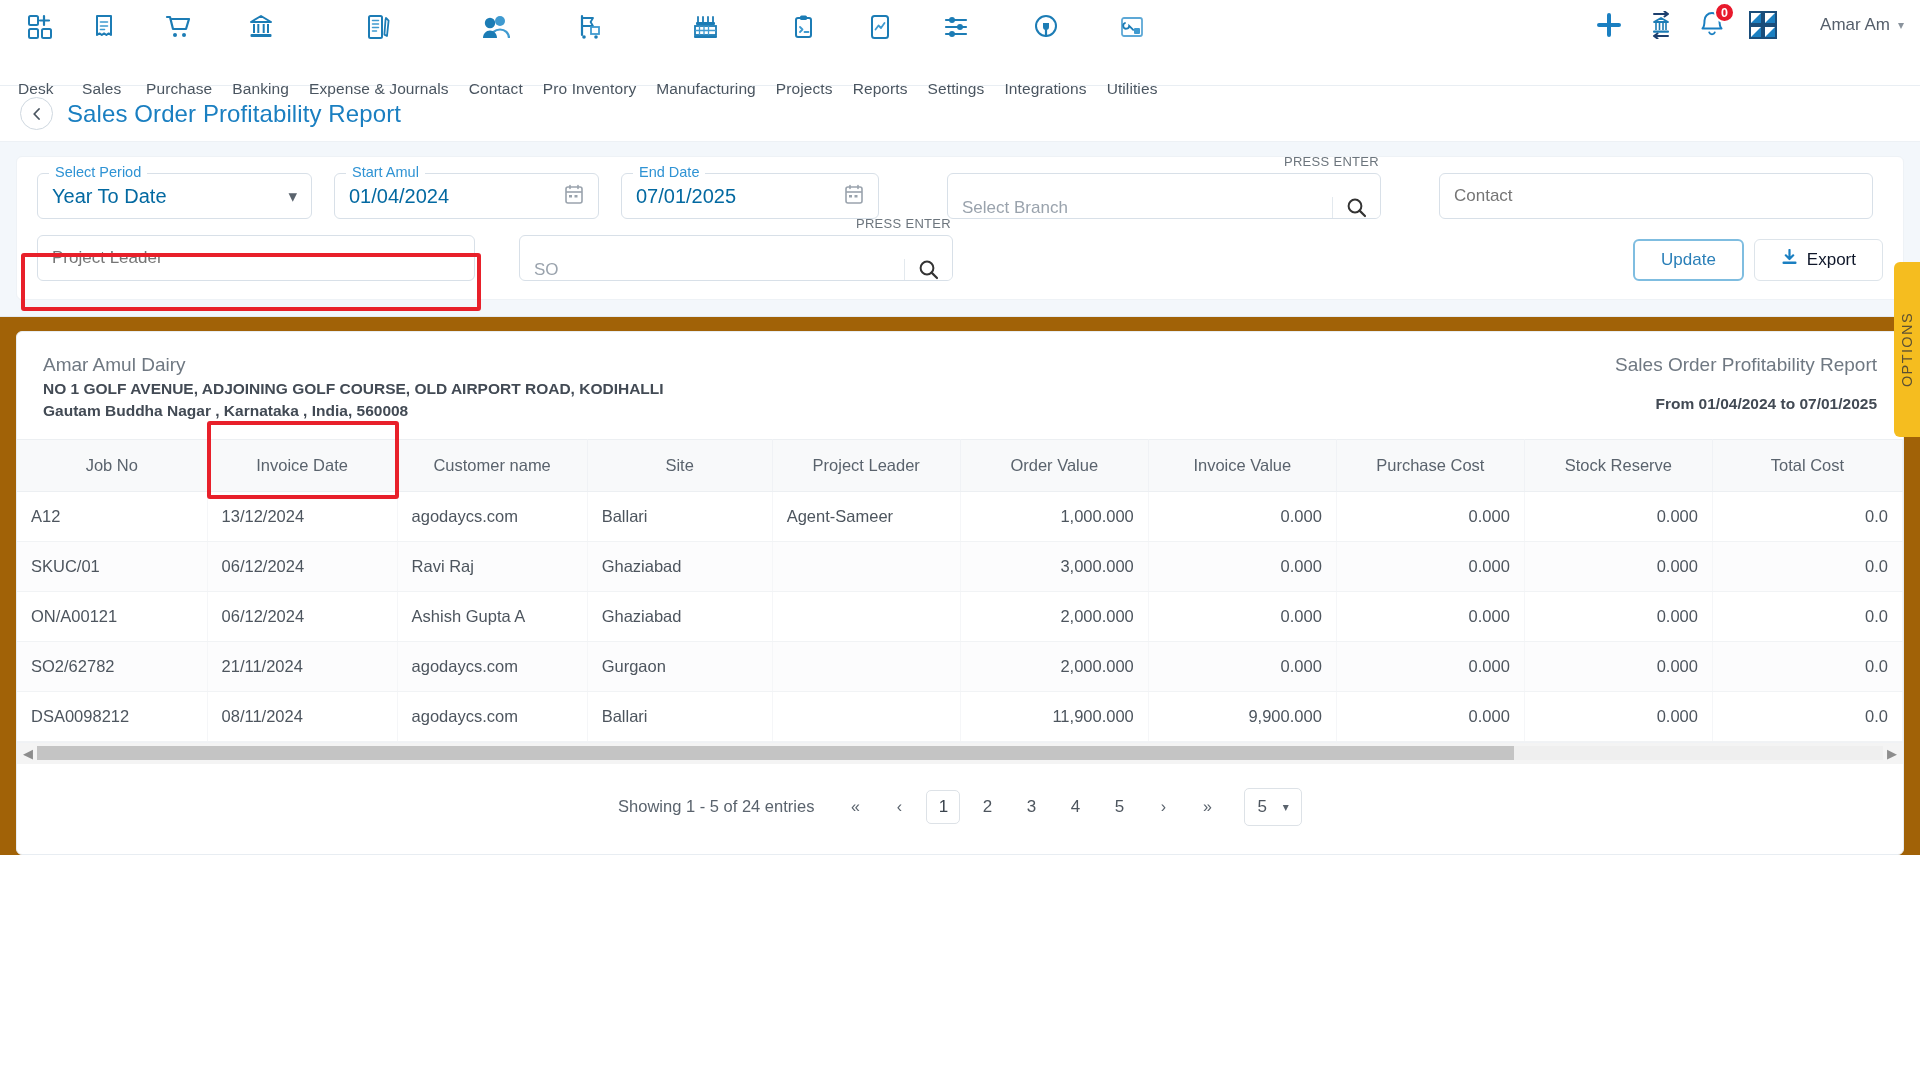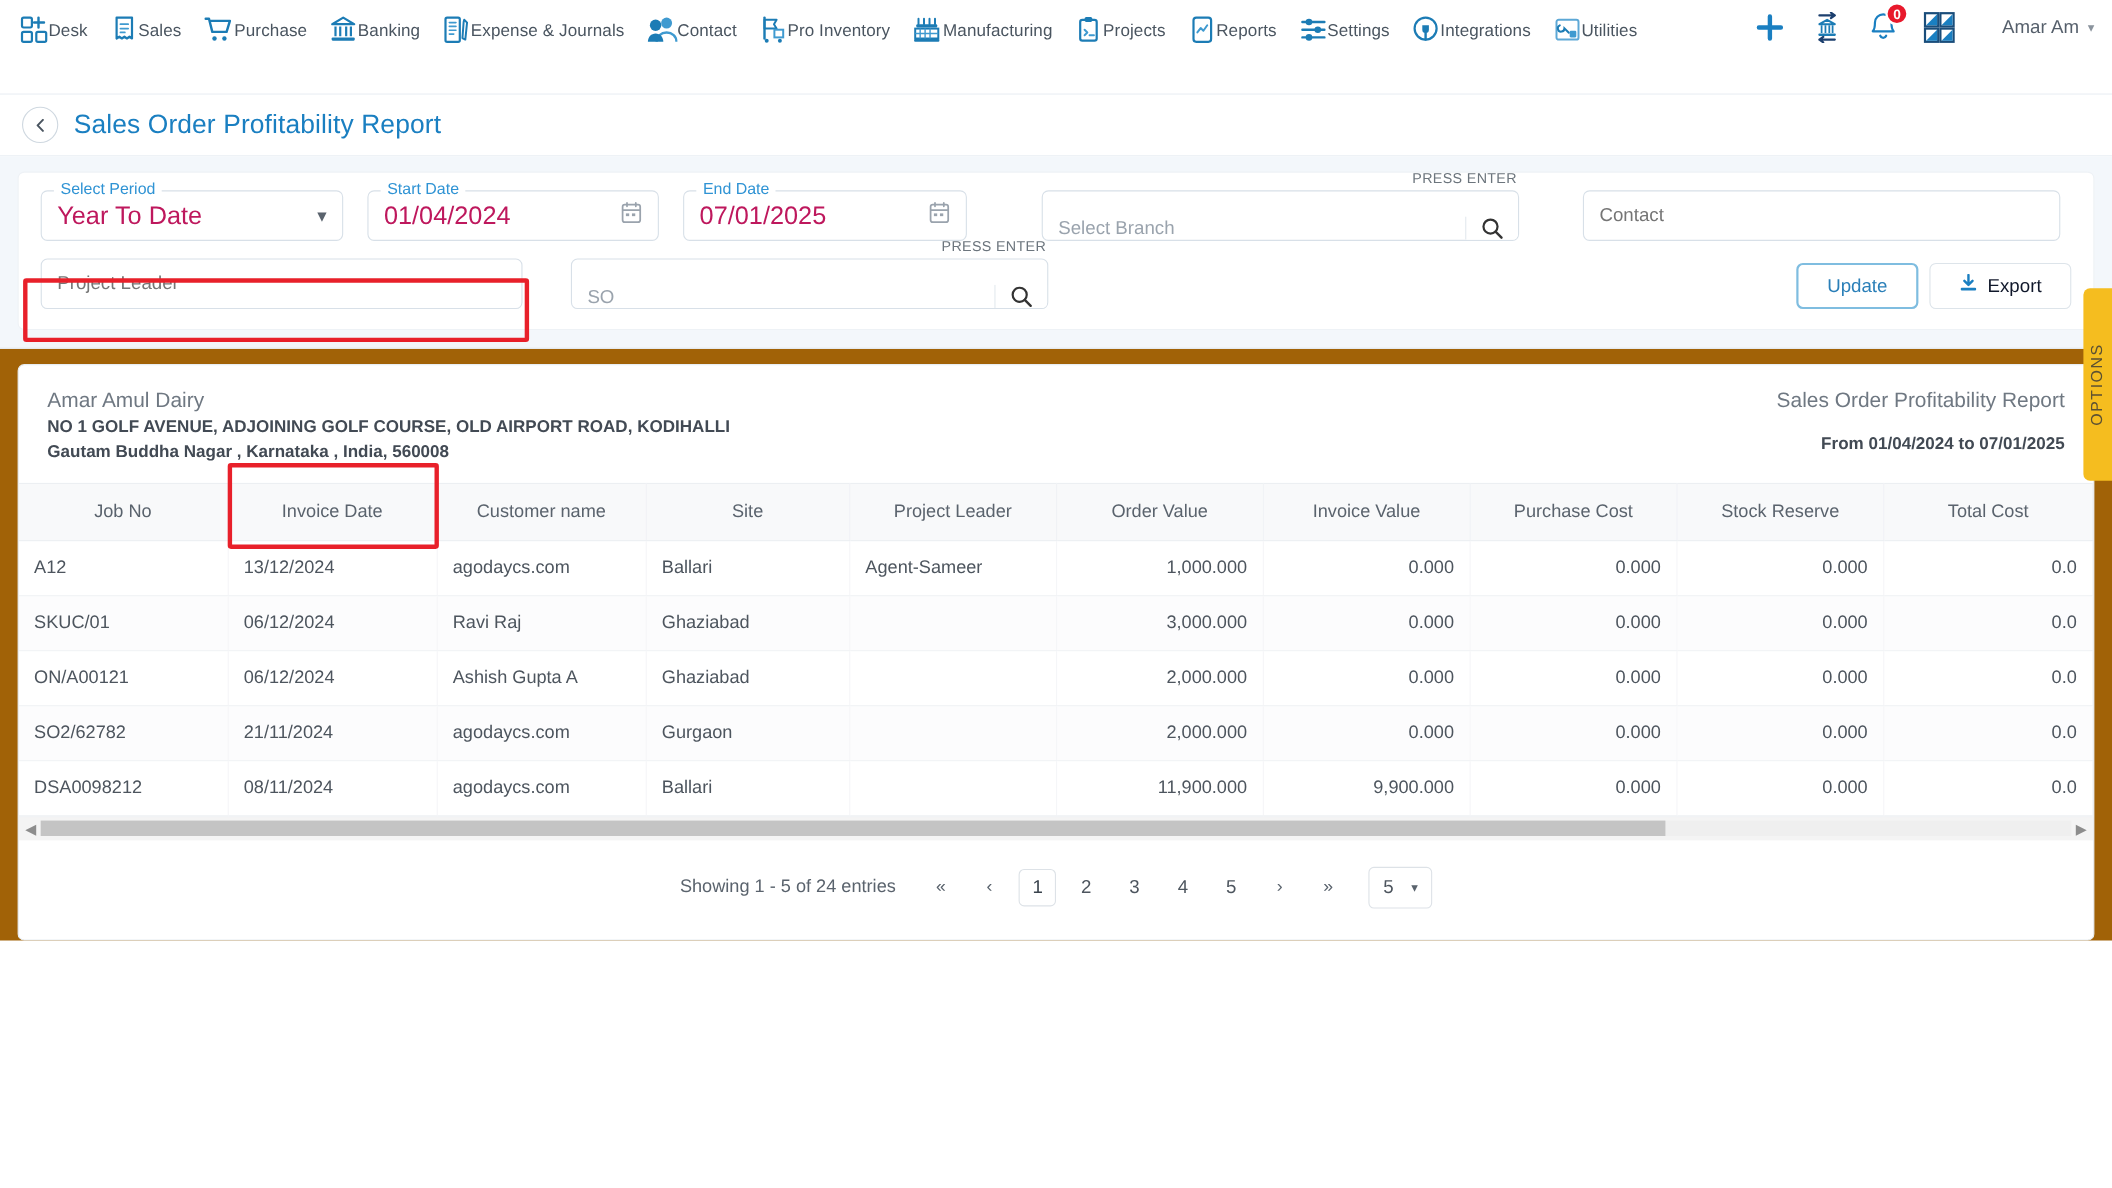--- a/index.html
+++ b/index.html
@@ -15,23 +15,23 @@
     height: 86px;
     background: #ffffff;
     display: flex;
     align-items: flex-start;
     padding: 8px 0 0 0;
     border-bottom: 1px solid #e9eef3;
     position: relative;
   }
   .nav-items { display: flex; align-items: flex-start; padding-left: 8px; }
   .nav-item {
-    display: flex; flex-direction: row; align-items: center;
+    display: flex; flex-direction: column; 
     justify-content: flex-start;
-    min-width: 64px; padding: 2px 10px 0 10px; cursor: pointer;
+    min-width: 64px; padding: 2px 10px 0 10px; cursor: pointer; gap: 32px;
   }
   .nav-icon { height: 34px; display: flex; align-items: center; justify-content: center; }
   .nav-icon svg { display: block; }
   .nav-label {
     font-size: 15.5px; color: #4a5560; margin-top: 4px;
     white-space: nowrap; letter-spacing: .1px;
   }
   .nav-right {
     position: absolute; right: 16px; top: 10px;
     display: flex; align-items: center; gap: 22px;
@@ -81,21 +81,21 @@
   .field-legend {
     position: absolute; top: -9px; left: 12px;
     background: #fff; padding: 0 6px;
     font-size: 14.5px; color: #2f93d4; z-index: 2;
   }
   .field-box {
     height: 46px; border: 1px solid #d8e0e8; border-radius: 6px;
     display: flex; align-items: center; padding: 0 14px;
     background: #fff;
   }
-  .field-box .val { font-size: 23px; color: #be185d; flex: 1; }
+  .field-box .val { font-size: 20px; color: #0369a1; flex: 1; }
   .chev-down { color: #5a636d; font-size: 17px; margin-left: 8px; }
 
   .press-enter {
     position: absolute; top: -19px; right: 2px;
     font-size: 13px; color: #6c757d; letter-spacing: .3px;
   }
   .search-field {
     height: 46px; border: 1px solid #d8e0e8; border-radius: 6px;
     display: flex; align-items: flex-end; background: #fff; overflow: hidden;
   }
@@ -405,21 +405,21 @@
 
       <div class="field" style="width:275px">
         <span class="field-legend">Select Period</span>
         <div class="field-box">
           <span class="val">Year To Date</span>
           <span class="chev-down">▾</span>
         </div>
       </div>
 
       <div class="field" style="width:265px">
-        <span class="field-legend">Start Date</span>
+        <span class="field-legend">Start Amul</span>
         <div class="field-box">
           <span class="val">01/04/2024</span>
           <span>
             <svg width="20" height="21" viewBox="0 0 20 21">
                 <rect x="2" y="3" width="16" height="16" rx="2" fill="none" stroke="#9aa3ad" stroke-width="1.6"></rect>
                 <path d="M2 8h16" stroke="#9aa3ad" stroke-width="1.6"></path>
                 <path d="M6 1.5v3M14 1.5v3" stroke="#9aa3ad" stroke-width="1.6" stroke-linecap="round"></path>
                 <rect x="5" y="11" width="3" height="2.5" fill="#9aa3ad"></rect>
                 <rect x="10.5" y="11" width="3" height="2.5" fill="#9aa3ad"></rect>
               </svg>

